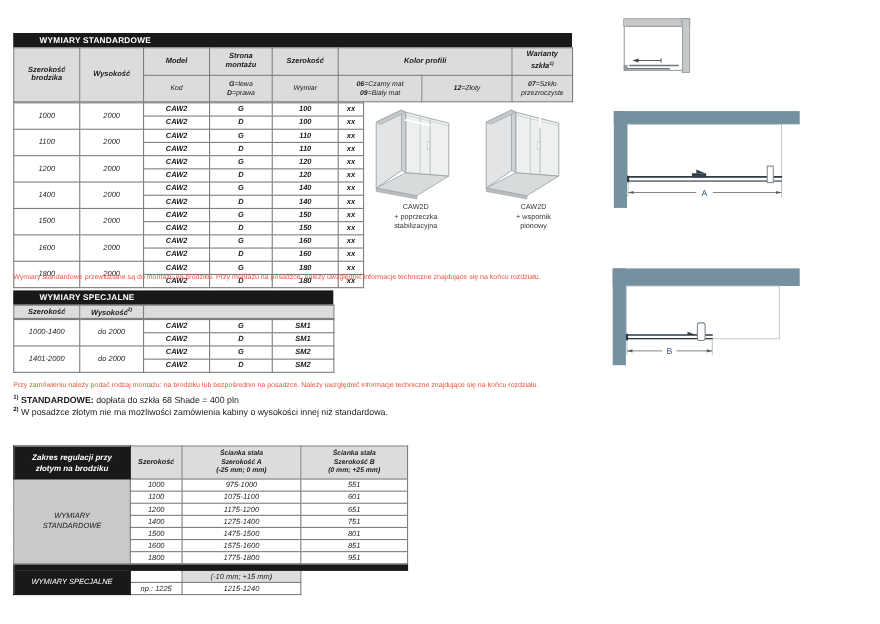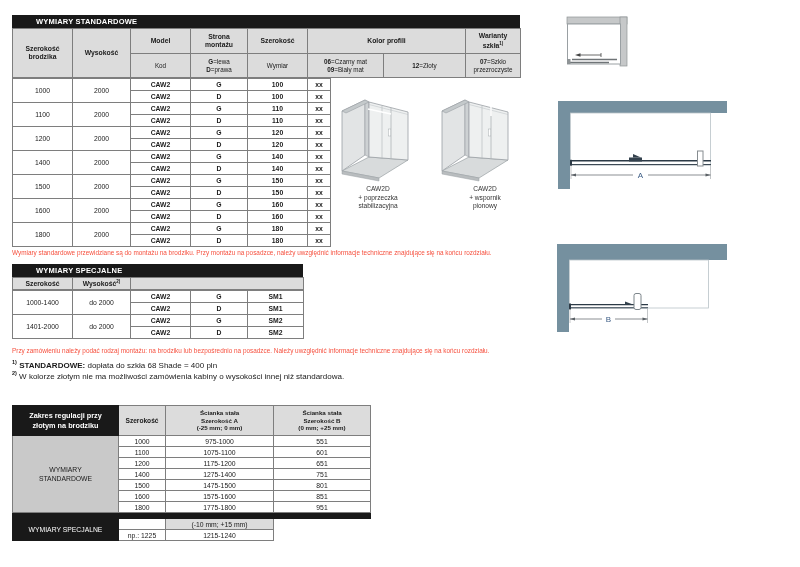--- a/index.html
+++ b/index.html
@@ -1,21 +1,21 @@
 <!DOCTYPE html>
 <html><head>
 <meta charset="utf-8">
 <style>
   html,body{margin:0;padding:0;background:#fff;}
   #page{position:relative;width:800px;height:567px;background:#fff;overflow:hidden;
         font-family:"Liberation Sans",sans-serif;color:#1a1a1a;}
   .abs{position:absolute;}
   .barhead{background:#191919;color:#fff;font-size:7.5px;font-weight:bold;height:13px;
            line-height:13.5px;padding-left:24px;box-sizing:border-box;letter-spacing:.2px;}
-  .tbl{border-collapse:collapse;table-layout:fixed;}
+  .tbl{border-collapse:collapse;table-layout:fixed;font-style:italic;}
   .tbl td,.tbl th{border:1px solid #7e7e7e;text-align:center;vertical-align:middle;padding:0;overflow:hidden;}
   .hdr td{background:#dcdcdc;}
   .hmain{font-size:6.8px;font-weight:bold;line-height:8px;}
   .hsub{font-size:6.3px;font-weight:bold;line-height:7.5px;}
   .plain{font-weight:normal;}
   .bodytbl td{font-size:6.8px;height:11px;background:#fff;font-weight:normal;}
   .bodytbl td.b{font-weight:bold;}
   .xxcell{font-size:6.3px;}
   .hempty{background:#fff;}
   .rednote{color:#f6503e;font-size:6.4px;white-space:nowrap;}
@@ -31,21 +31,21 @@
   .graylabel{background:#c9c9c9 !important;font-weight:bold;font-size:7.5px;line-height:9px;}
   .sep td{background:#191919;height:5px;border:1px solid #191919;}
   .rangecell{background:#dcdcdc !important;font-weight:bold;font-size:6.5px;}
   .b{font-weight:bold;}
 </style>
 </head>
 <body>
 
 <div id="page">
 
-  <section class="abs" style="left:12px;top:15px;width:508px;">
+  <section class="abs" style="left:12px;top:30px;width:508px;">
     <div class="barhead" style="width:508px;">WYMIARY STANDARDOWE</div>
     <table class="tbl hdr" style="width:508px;">
       <colgroup>
         <col style="width:60px">
           <col style="width:58px">
           <col style="width:60px">
           <col style="width:57px">
         <col style="width:60px">
           <col style="width:76px">
           <col style="width:82px">
@@ -259,21 +259,21 @@
         </tbody>
     </table>
   </section>
 
   <div class="abs rednote" style="left:12px;top:347px;">Przy zamówieniu należy podać rodzaj montażu: na brodziku lub bezpośrednio na posadzce. Należy uwzględnić informacje techniczne znajdujące się na końcu rozdziału.</div>
 
   <div class="abs footnote" style="left:12px;top:357px;">
     <sup>1)</sup> <b>STANDARDOWE:</b><span> dopłata do szkła 68 Shade = 400 pln</span>
   </div>
   <div class="abs footnote" style="left:12px;top:368px;">
-    <sup>2)</sup><span> W kolorze złotym nie ma możliwości zamówienia kabiny o wysokości innej niż standardowa.</span>
+    <sup>2)</sup><span> W posadzce złotym nie ma możliwości zamówienia kabiny o wysokości innej niż standardowa.</span>
   </div>
 
   <div class="abs" style="left:338px;top:96px;">
     <svg width="75" height="86" viewBox="0 0 75 86">
       <polygon points="4,75 31,61 70,64 41,82" fill="#d8dbdc" stroke="#9aa0a4" stroke-width="0.7"></polygon>
       <polygon points="4,75 41,82 41,85 4,78" fill="#b9bdbf" stroke="#9aa0a4" stroke-width="0.5"></polygon>
       <polygon points="4,15 27,4 27,59 4,75" fill="#e2e4e5" stroke="#9aa0a4" stroke-width="0.8"></polygon>
       <polygon points="27,4 31,6 31,61 27,59" fill="#cdd1d3" stroke="#9aa0a4" stroke-width="0.6"></polygon>
       <polygon points="4,15 27,4 31,6 8,17" fill="#c4c9cb" stroke="#9aa0a4" stroke-width="0.6"></polygon>
       <polygon points="31,6 70,16 70,64 31,61" fill="#eef0f0" stroke="#9aa0a4" stroke-width="0.8"></polygon>

